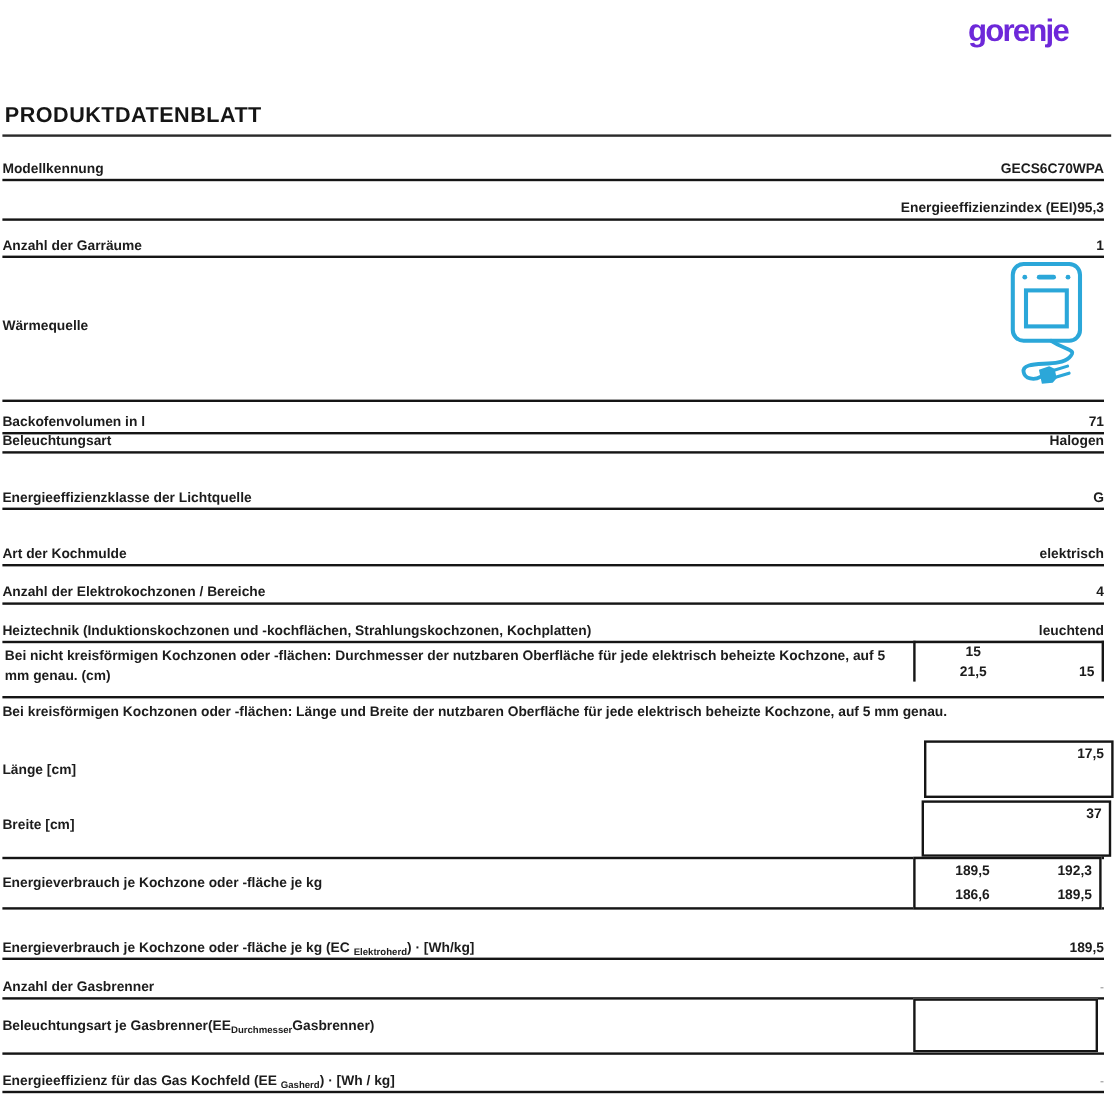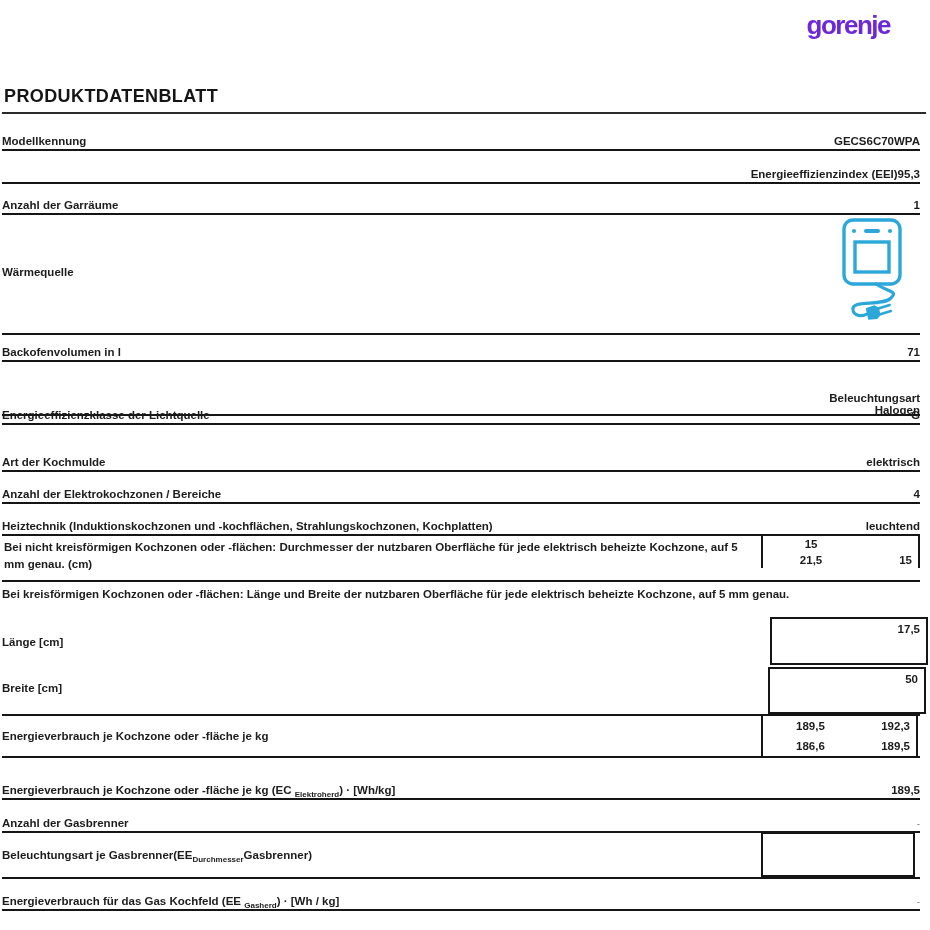--- a/index.html
+++ b/index.html
@@ -15,21 +15,21 @@
   .lbl{font-weight:600;}
   .val{font-weight:700;white-space:nowrap;}
   .dash{color:#8a8a8a;font-weight:400;font-size:10px;}
   .sub{font-size:8px;position:relative;top:3px;font-weight:600;}
   
   .r-modell{top:128px;height:19px;}
   .r-eei{top:160px;height:20px;justify-content:flex-end;}
   .r-garr{top:191px;height:20px;}
   .r-waerme{top:212px;height:119px;align-items:center;}
   .r-vol{top:338px;height:20px;}
-  .r-bel{top:392px;height:20px;flex-direction:column;}
+  .r-bel{top:354px;height:20px;}
   .r-licht{top:401px;height:20px;}
   .r-koch{top:448px;height:20px;}
   .r-elektro{top:480px;height:20px;}
   .r-heiz{top:512px;height:20px;}
   .r-ec{top:775px;height:21px;}
   .r-gasanz{top:808px;height:21px;}
   .r-gaskf{top:886px;height:21px;}
   
   .r-box1{position:absolute;top:534px;left:2px;width:918px;height:46px;border-bottom:2px solid #151515;}
   .r-box1 .lbl{position:absolute;left:2px;top:5px;width:740px;line-height:17px;font-size:11.5px;}
@@ -144,21 +144,21 @@
     <span>Bei kreisförmigen Kochzonen oder -flächen: Länge und Breite der nutzbaren Oberfläche für jede elektrisch beheizte Kochzone, auf 5 mm genau.</span>
   </div>
 
   <div class="lbl-laenge">Länge [cm]</div>
   <div class="simplebox box-laenge">
     <span>17,5</span>
   </div>
 
   <div class="lbl-breite">Breite [cm]</div>
   <div class="simplebox box-breite">
-    <span>50</span>
+    <span>37</span>
   </div>
 
   <div class="line-714"></div>
 
   <div class="r-verb">
     <span class="lbl">Energieverbrauch je Kochzone oder -fläche je kg</span>
   </div>
   <div class="gridbox box2">
     <span class="c1">189,5</span>
     <span class="c2">192,3</span>
@@ -175,17 +175,17 @@
     <span class="lbl">Anzahl der Gasbrenner</span>
     <span class="val dash">-</span>
   </div>
 
   <div class="r-gasee">
     <span class="lbl"><span>Beleuchtungsart je Gasbrenner(EE</span><span class="sub">Durchmesser</span><span>Gasbrenner)</span></span>
   </div>
   <div class="box3"></div>
 
   <div class="row r-gaskf">
-    <span class="lbl"><span>Energieverbrauch für das Gas Kochfeld (EE </span><span class="sub">Gasherd</span><span>) · [Wh / kg]</span></span>
+    <span class="lbl"><span>Energieeffizienz für das Gas Kochfeld (EE </span><span class="sub">Gasherd</span><span>) · [Wh / kg]</span></span>
     <span class="val dash">-</span>
   </div>
 
 </div>
 
 </body></html>

